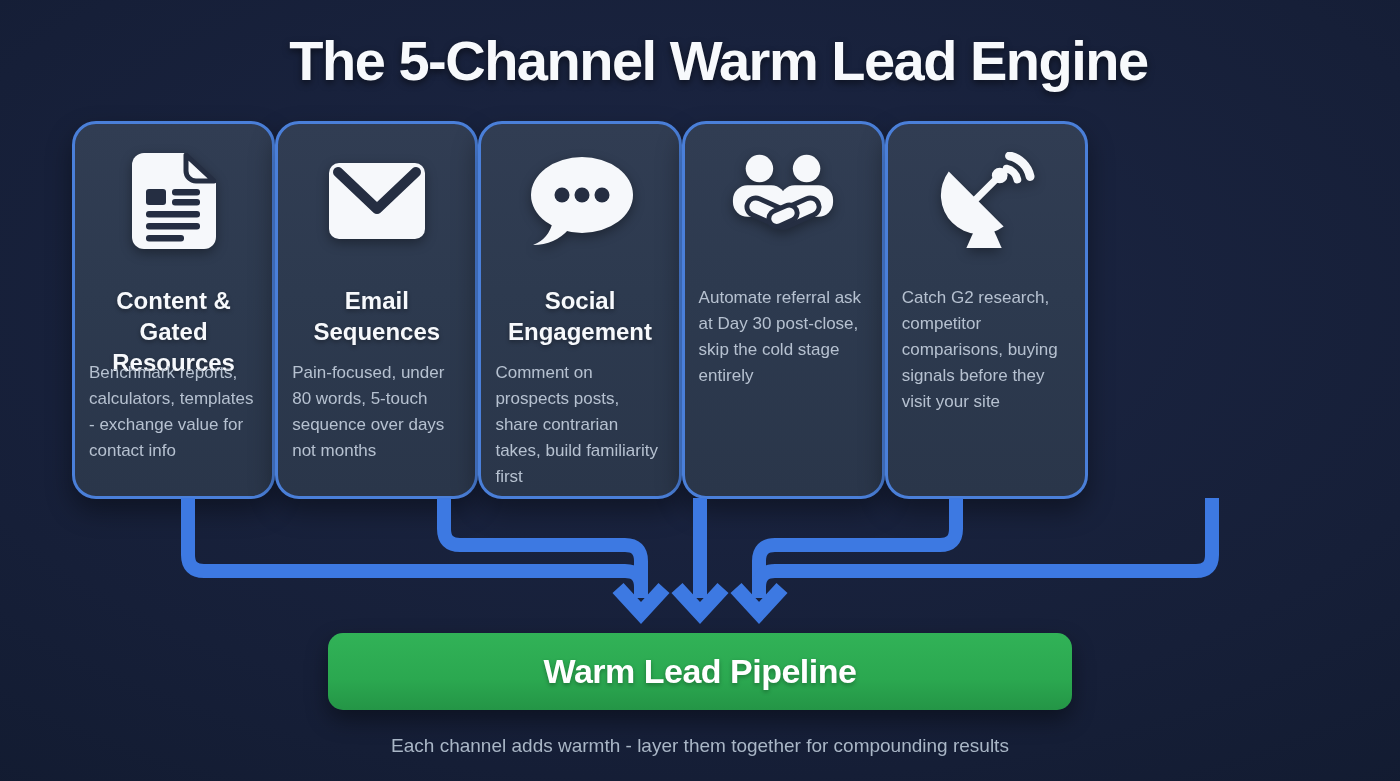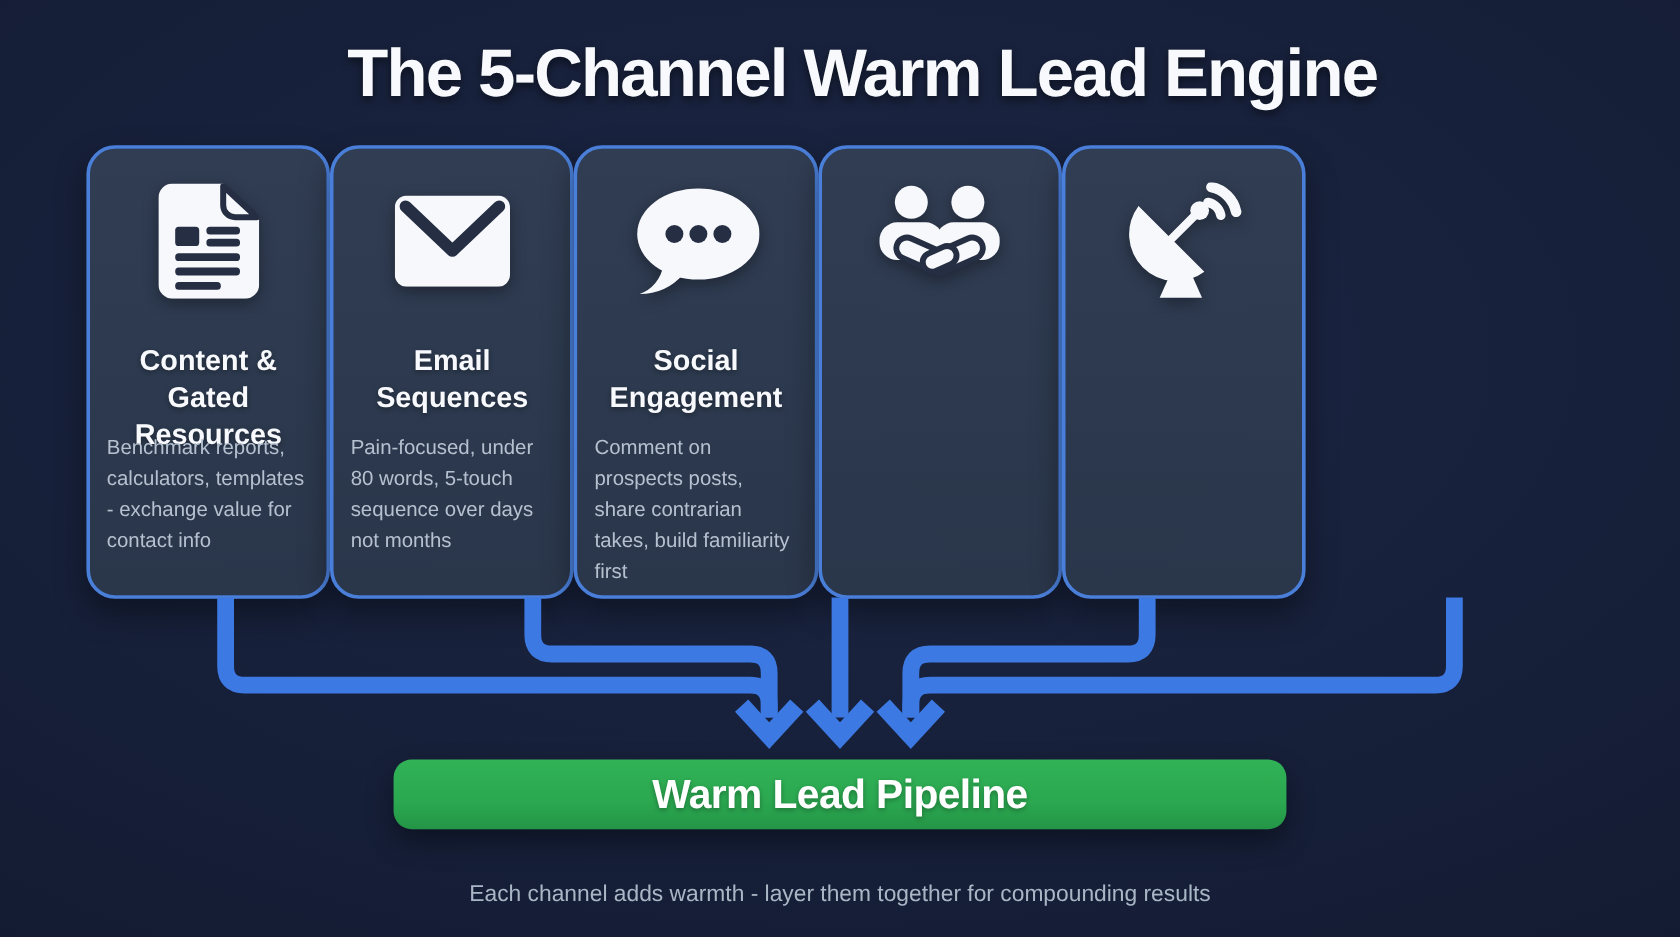--- a/index.html
+++ b/index.html
@@ -65,21 +65,21 @@
     pointer-events:none;
   }
   .arrow-path{
     stroke:var(--arrow-blue); stroke-width:14; fill:none;
   }
   .arrow-head{
     stroke:var(--arrow-blue); stroke-width:15; fill:none;
     stroke-linejoin:miter; stroke-linecap:butt;
   }
   .pipeline-banner{
-    position:absolute; left:328px; top:633px; width:744px; height:58px;
+    position:absolute; left:328px; top:633px; width:744px; height:77px;
     background:linear-gradient(180deg,#31b257 0%, var(--pipeline-green) 60%, #249546 100%);
     border-radius:15px;
     display:flex; align-items:center; justify-content:center;
     box-shadow:0 10px 22px rgba(0,0,0,.4);
   }
   .pipeline-label{
     font-size:34px; font-weight:700; letter-spacing:-0.5px;
     color:#ffffff; text-shadow:0 2px 4px rgba(0,0,0,.3);
   }
   .caption{
@@ -144,33 +144,35 @@
         <circle class="icon-white" cx="79" cy="16" r="14"></circle>
         <rect class="icon-white" x="4" y="33" width="54" height="32" rx="15"></rect>
         <rect class="icon-white" x="52" y="33" width="54" height="32" rx="15"></rect>
         <g fill="#f6f8fb" stroke="var(--icon-detail)" stroke-width="5">
           <rect x="17" y="52" width="48" height="18" rx="9" transform="rotate(24 41 61)"></rect>
           <rect x="45" y="52" width="48" height="18" rx="9" transform="rotate(-24 69 61)"></rect>
           <rect x="40" y="56" width="30" height="16" rx="8" transform="rotate(-24 55 64)"></rect>
         </g>
       </svg>
     </div>
+    <div class="card-desc">Automate referral ask at Day 30 post-close, skip the cold stage entirely</div>
   </div>
 
   <div class="card">
     <div class="icon-wrap">
       <svg width="100" height="98" viewBox="0 0 100 100">
         <path class="icon-white" d="M12,20 L68,76 A40,40 0 0 1 12,20 Z"></path>
         <line x1="40" y1="48" x2="62" y2="26" stroke="#f6f8fb" stroke-width="7" stroke-linecap="round"></line>
         <circle class="icon-white" cx="64" cy="24" r="8"></circle>
         <path class="icon-white" d="M30,98 h36 l-12,-27 h-12 z"></path>
         <path d="M74,4 A27,27 0 0 1 95,25" stroke="#f6f8fb" stroke-width="9" fill="none" stroke-linecap="round"></path>
         <path d="M71,17 A14,14 0 0 1 82,28" stroke="#f6f8fb" stroke-width="8" fill="none" stroke-linecap="round"></path>
       </svg>
     </div>
+    <div class="card-desc">Catch G2 research, competitor comparisons, buying signals before they visit your site</div>
   </div>
 
 </div>
 
 <svg class="flow-arrows" viewBox="0 0 1400 781">
   <path class="arrow-path" d="M188,498 V555 Q188,571 204,571 H625 Q641,571 641,587 V598"></path>
   <path class="arrow-path" d="M444,498 V529 Q444,545 460,545 H625 Q641,545 641,561 V598"></path>
   <path class="arrow-path" d="M700,498 V598"></path>
   <path class="arrow-path" d="M956,498 V529 Q956,545 940,545 H775 Q759,545 759,561 V598"></path>
   <path class="arrow-path" d="M1212,498 V555 Q1212,571 1196,571 H775 Q759,571 759,587 V598"></path>

